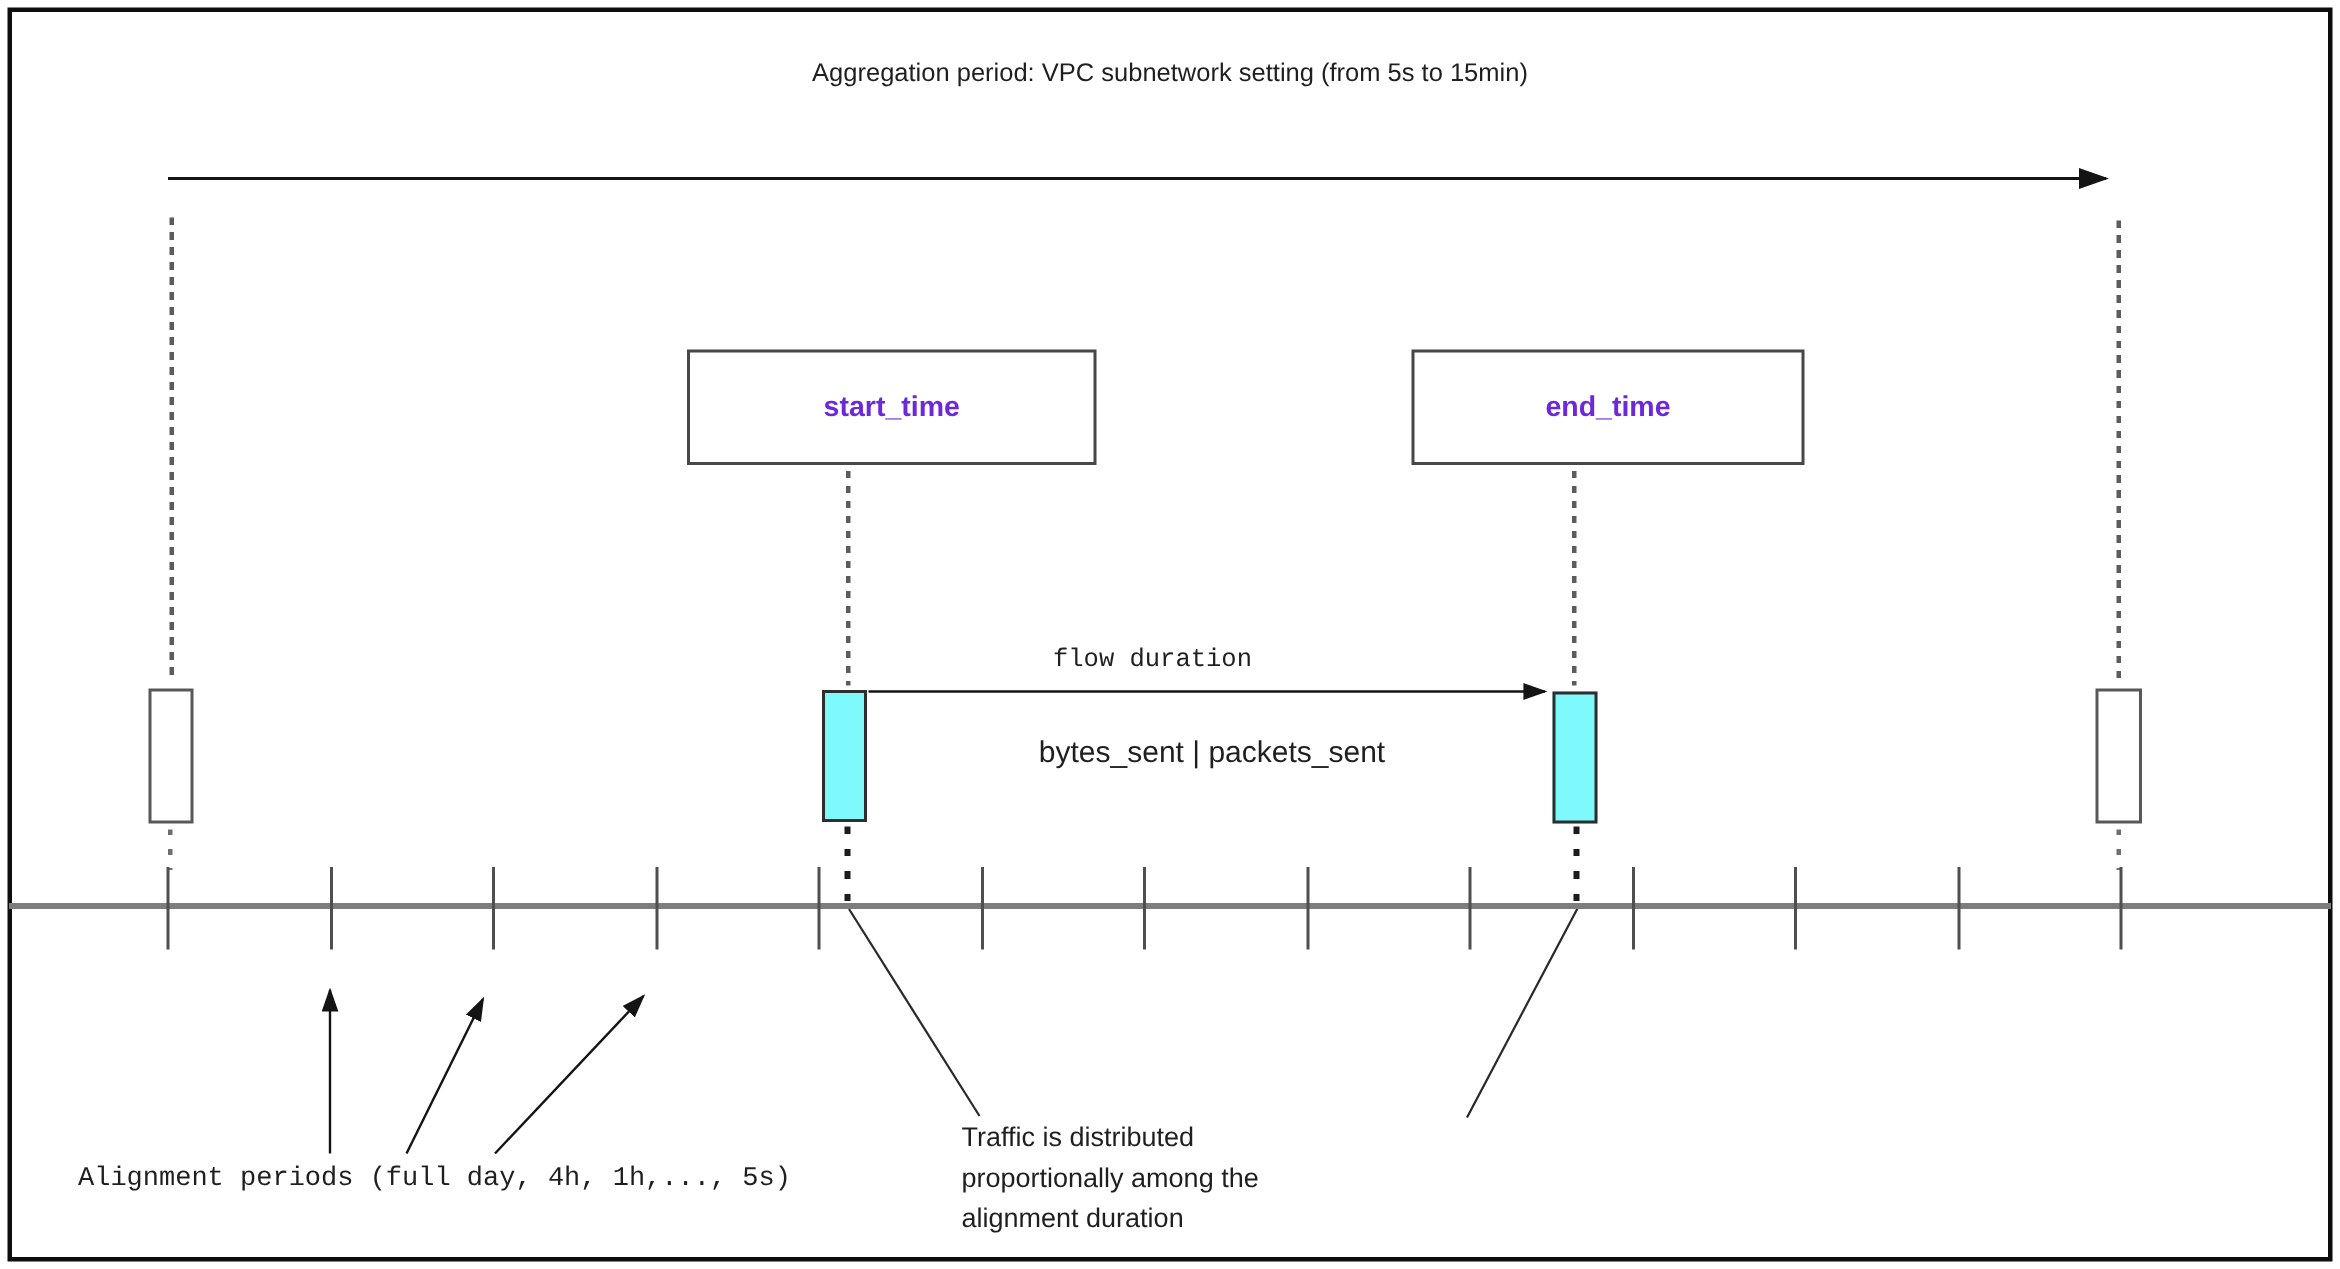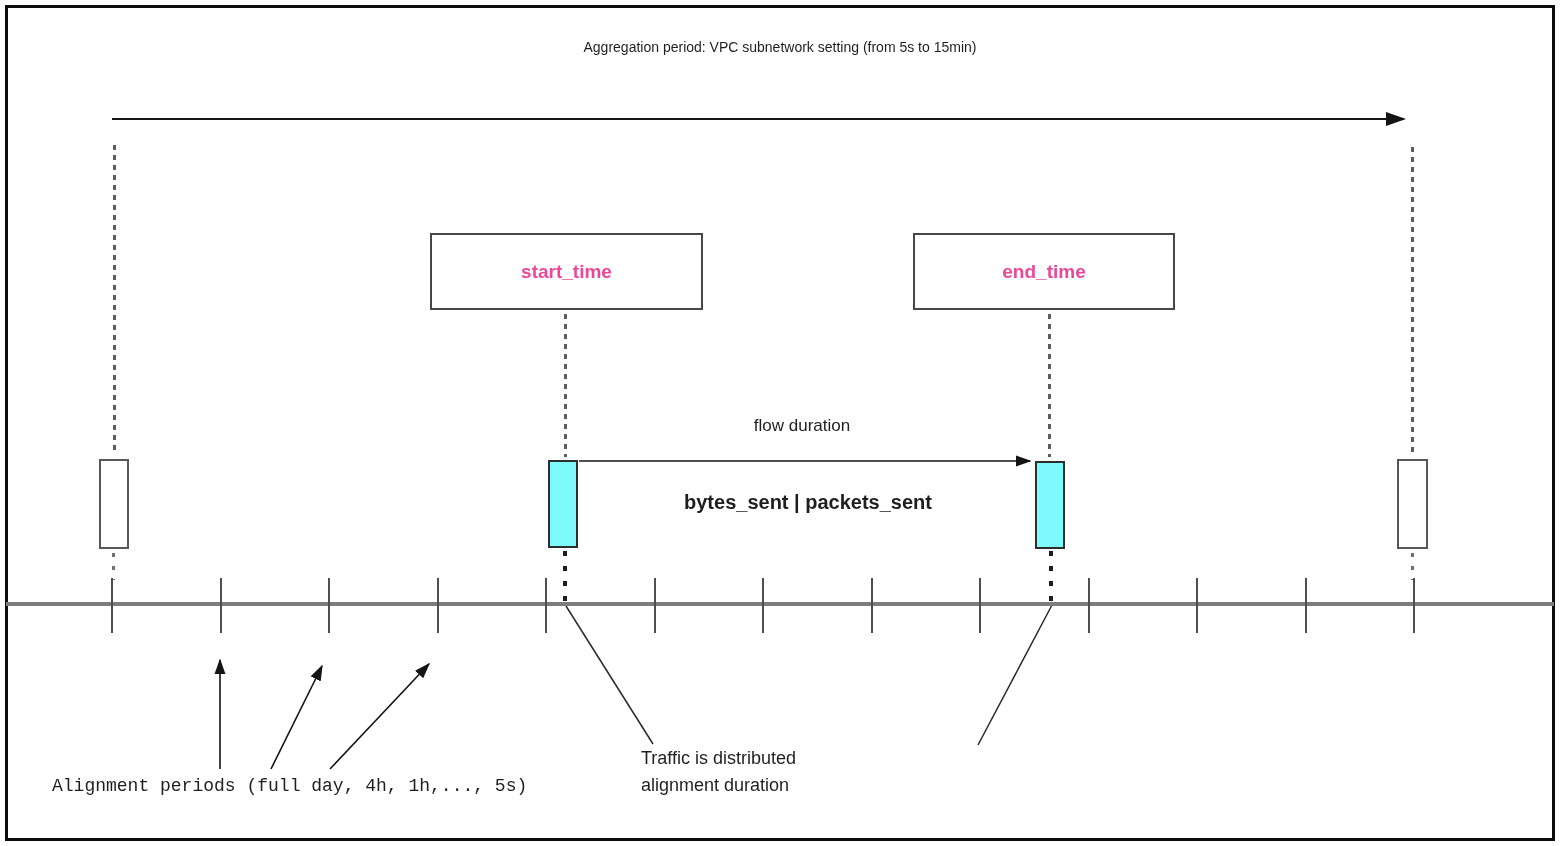--- a/index.html
+++ b/index.html
@@ -14,21 +14,21 @@
   }
   .frame {
     position: absolute;
     left: 5px; top: 5px; right: 5px; bottom: 5px;
     border: 3px solid #0d0d0d;
   }
   .title {
     position: absolute;
     left: 0; top: 39px; width: 100%;
     text-align: center;
-    font-size: 14px;
+    font-size: 17px;
     color: #1f1f1f;
   }
   svg.line-layer {
     position: absolute;
     left: 0; top: 0;
     width: 1560px; height: 846px;
     overflow: visible;
   }
   .vdash {
     position: absolute;
@@ -49,22 +49,23 @@
     position: absolute;
     top: 233px;
     height: 77px;
     border: 2px solid #474747;
     background: #ffffff;
     display: flex;
     align-items: center;
     justify-content: center;
     font-weight: bold;
     font-size: 19px;
-    color: #ec4899;
+    color: #6d28d9;
     box-sizing: border-box;
+    margin-left: 28px;
   }
   .marker-rect {
     position: absolute;
     box-sizing: border-box;
     background: #ffffff;
   }
   .marker-white { border: 2px solid #585858; }
   .flow-marker  { border: 2px solid #2e2e2e; }
   .timeline-axis {
     position: absolute;
@@ -73,26 +74,26 @@
     background: #7d7d7d;
   }
   .tick {
     position: absolute;
     top: 578px;
     width: 2px; height: 55px;
     background: #4f4f4f;
   }
   .label { position: absolute; color: #1f1f1f; }
   .flow-duration-label {
-    left: 702px; top: 416px; width: 200px;
-    text-align: center; font-size: 17px;
+    left: 702px; top: 431px; width: 200px;
+    font-size: 17px; font-family: Liberation Mono, monospace;
   }
   .metrics-label {
     left: 608px; top: 491px; width: 400px;
-    text-align: center; font-size: 20px; font-weight: bold;
+    text-align: center; font-size: 20px; font-weight: normal;
   }
   .alignment-label {
     left: 52px; top: 776px; font-size: 18px; font-family: Liberation Mono, monospace;
   }
   .traffic-note {
     left: 641px; top: 745px; width: 350px;
     text-align: left; font-size: 18px; line-height: 27px;
   }
 </style>
 </head>
@@ -156,16 +157,17 @@
       <div class="tick" style="left: 1196px;"></div>
       <div class="tick" style="left: 1305px;"></div>
       <div class="tick" style="left: 1413px;"></div>
     </div>
 
   <div class="label flow-duration-label">flow duration</div>
   <div class="label metrics-label">bytes_sent | packets_sent</div>
   <div class="label alignment-label">Alignment periods (full day, 4h, 1h,..., 5s)</div>
   <div class="label traffic-note">
     <div>Traffic is distributed</div>
+    <div>proportionally among the</div>
     <div>alignment duration</div>
   </div>
 
 </div>
 
 </body></html>

